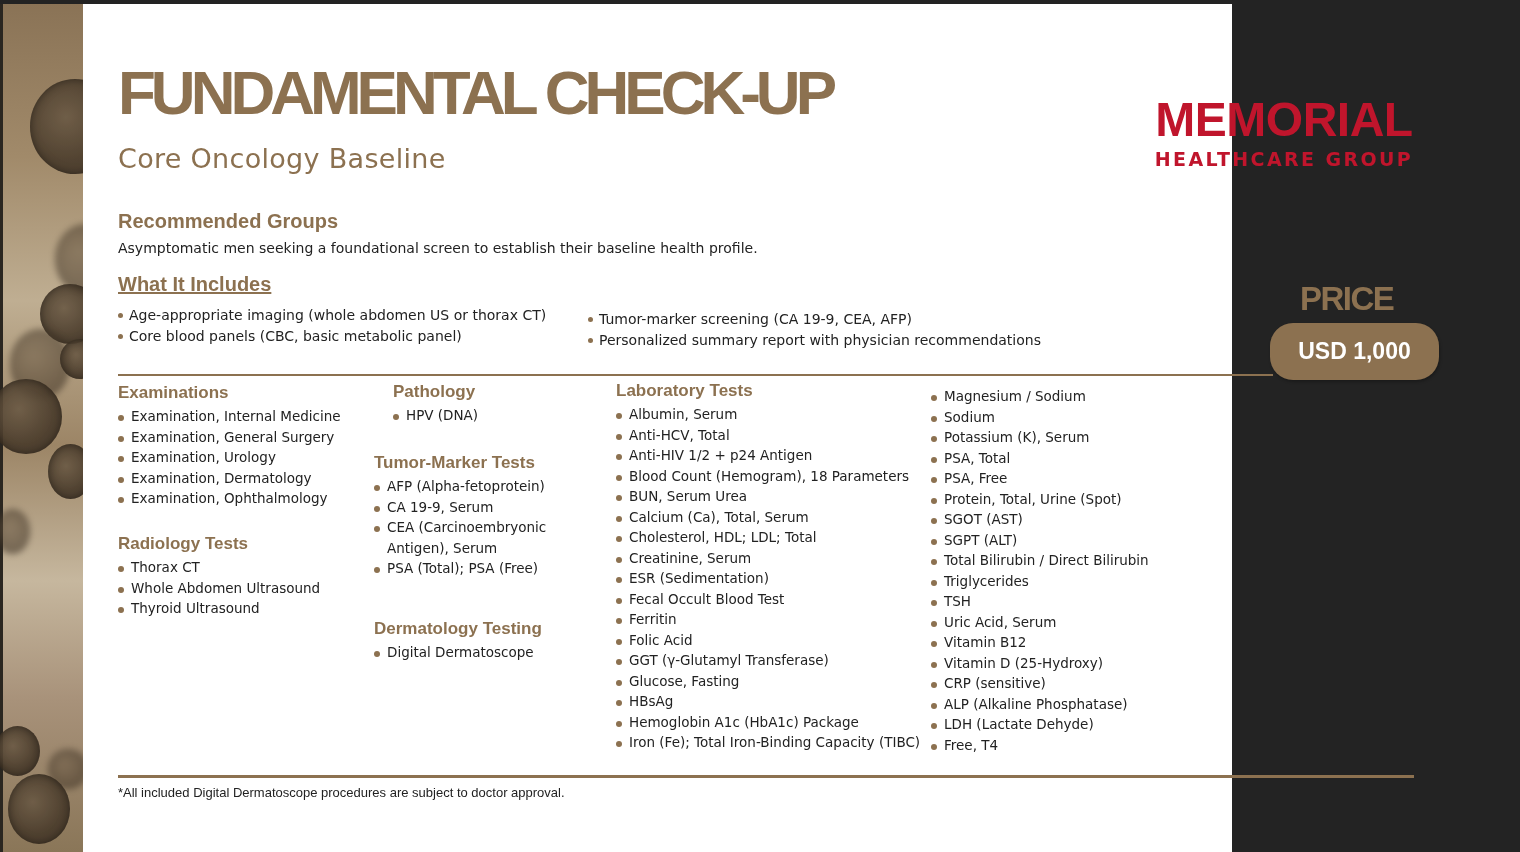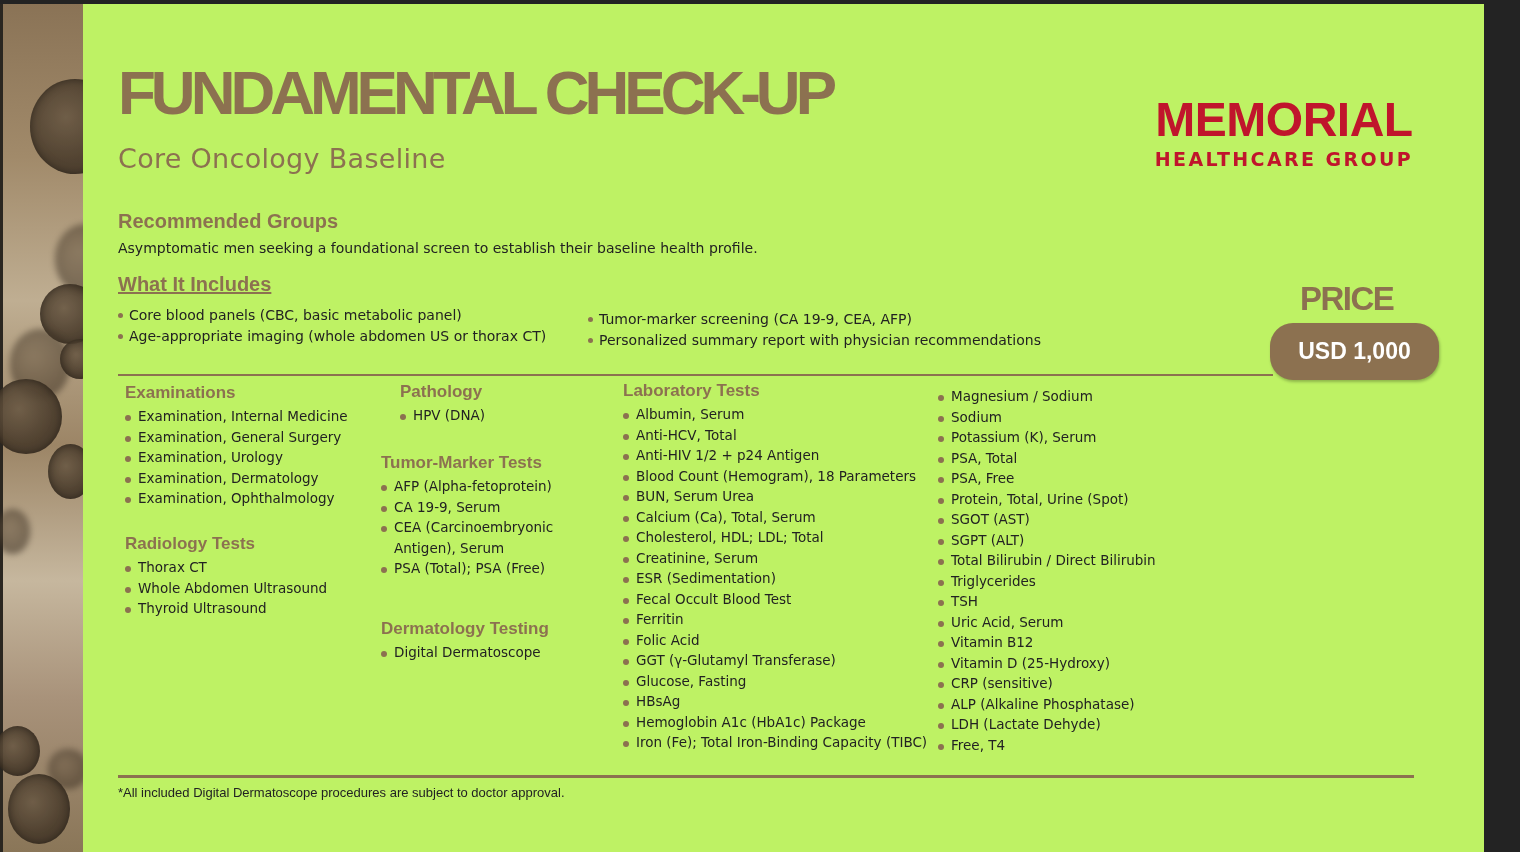--- a/index.html
+++ b/index.html
@@ -1,18 +1,18 @@
 <!DOCTYPE html>
 <html><head>
 <meta charset="utf-8">
 <style>
   * { box-sizing: border-box; margin: 0; padding: 0; }
   html, body { width: 1520px; height: 852px; overflow: hidden; background: #232323; }
   body { position: relative; font-family: "DejaVu Sans", sans-serif; }
-  .page { position: absolute; left: 0; top: 4px; width: 1484px; height: 848px; background: #bef264; padding-left: 42px; }
+  .page { position: absolute; left: 0; top: 4px; width: 1232px; height: 848px; background: #ffffff; padding-left: 42px; }
   .side-strip {
     position: absolute; left: 0; top: 0; width: 83px; height: 848px;
     background: linear-gradient(180deg, #8a7356 0%, #a18a6a 18%, #bfae92 35%, #9c8566 52%, #c6b79e 68%, #a8927a 82%, #8a7658 100%);
     overflow: hidden;
   }
   .side-strip .cell { position: absolute; border-radius: 50%;
     background: radial-gradient(circle at 40% 40%, #6b5a45 0%, #4a3c2c 55%, #3a2e22 100%);
     box-shadow: inset 0 0 8px rgba(0,0,0,0.5); opacity: 0.9; }
   .side-strip .cell.blur { filter: blur(3px); opacity: 0.55; }
   .side-dark { position: absolute; left: 0; top: 0; width: 3px; height: 848px; background: #2a2620; }
@@ -33,21 +33,21 @@
   .incl li { line-height: 21px; display: flex; align-items: center; }
   .incl li .dot { width: 5px; height: 5px; border-radius: 50%; background: #8c7150; margin-right: 6px; flex-shrink: 0; }
 
   .price-label { position: absolute; left: 1300px; top: 276px; font-family: "Liberation Sans", sans-serif; font-weight: 700; font-size: 33px; color: #8c7150; letter-spacing: -1.5px; }
   .price-badge { position: absolute; left: 1270px; top: 319px; width: 169px; height: 57px; background: #8c7150; border-radius: 23px;
     display: flex; align-items: center; justify-content: center; box-shadow: 1px 2px 3px rgba(0,0,0,0.25); }
   .price-badge span { font-family: "Liberation Sans", sans-serif; font-weight: 700; font-size: 23px; color: #ffffff; }
 
   .rule { position: absolute; height: 2px; background: #8c7150; }
 
-  .col { position: absolute; margin-left: 7px; }
+  .col { position: absolute; }
   .sec-title { font-family: "Liberation Sans", sans-serif; font-weight: 700; font-size: 17px; color: #8c7150; margin-bottom: 3px; }
   .items { list-style: none; font-family: "DejaVu Sans", sans-serif; font-size: 13.5px; color: #222; }
   .items li { display: flex; align-items: flex-start; line-height: 20.5px; }
   .items li .dot { width: 6px; height: 6px; border-radius: 50%; background: #8c7150; margin-right: 7px; margin-top: 9px; flex-shrink: 0; }
 
   .footnote { position: absolute; left: 118px; top: 781px; font-family: "Liberation Sans", sans-serif; font-size: 13px; color: #222; }
 </style>
 </head>
 <body>
 
@@ -76,25 +76,25 @@
     <div class="logo-sub">HEALTHCARE GROUP</div>
   </div>
 
   <div class="h2" style="left:118px;top:206px;">Recommended Groups</div>
   <div class="body-text" style="left:118px;top:236px;">Asymptomatic men seeking a foundational screen to establish their baseline health profile.</div>
 
   <div class="h2" style="left:118px;top:269px;text-decoration:underline;">What It Includes</div>
   <ul class="incl" style="left:118px;top:301px;">
     <li>
         <span class="dot"></span>
-        <span>Core blood panels (CBC, basic metabolic panel)</span>
+        <span>Age-appropriate imaging (whole abdomen US or thorax CT)</span>
       </li>
     <li>
         <span class="dot"></span>
-        <span>Age-appropriate imaging (whole abdomen US or thorax CT)</span>
+        <span>Core blood panels (CBC, basic metabolic panel)</span>
       </li>
   </ul>
   <ul class="incl" style="left:588px;top:305px;">
     <li>
         <span class="dot"></span>
         <span>Tumor-marker screening (CA 19-9, CEA, AFP)</span>
       </li>
     <li>
         <span class="dot"></span>
         <span>Personalized summary report with physician recommendations</span>

